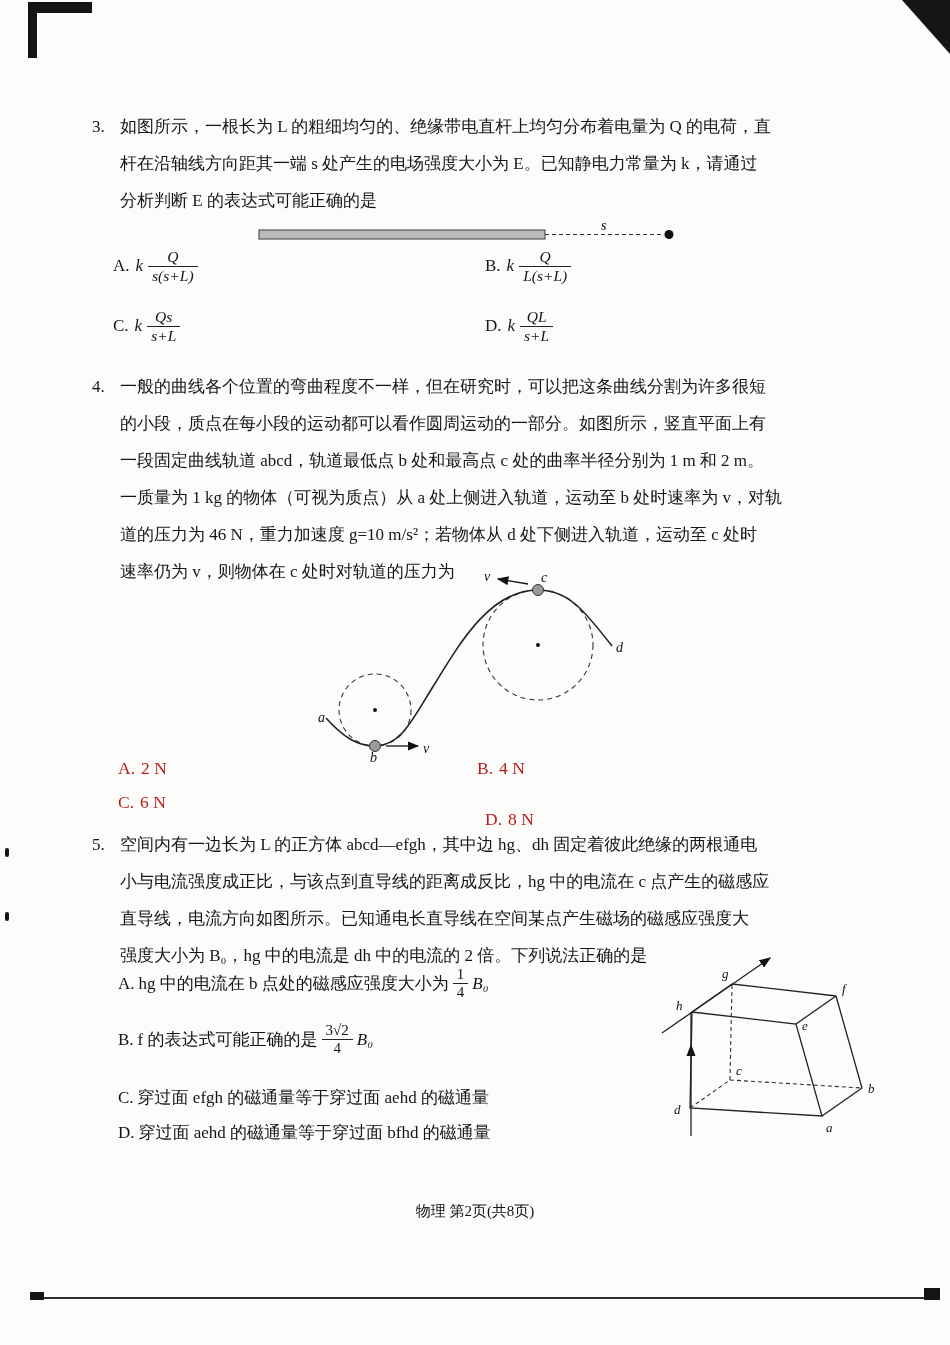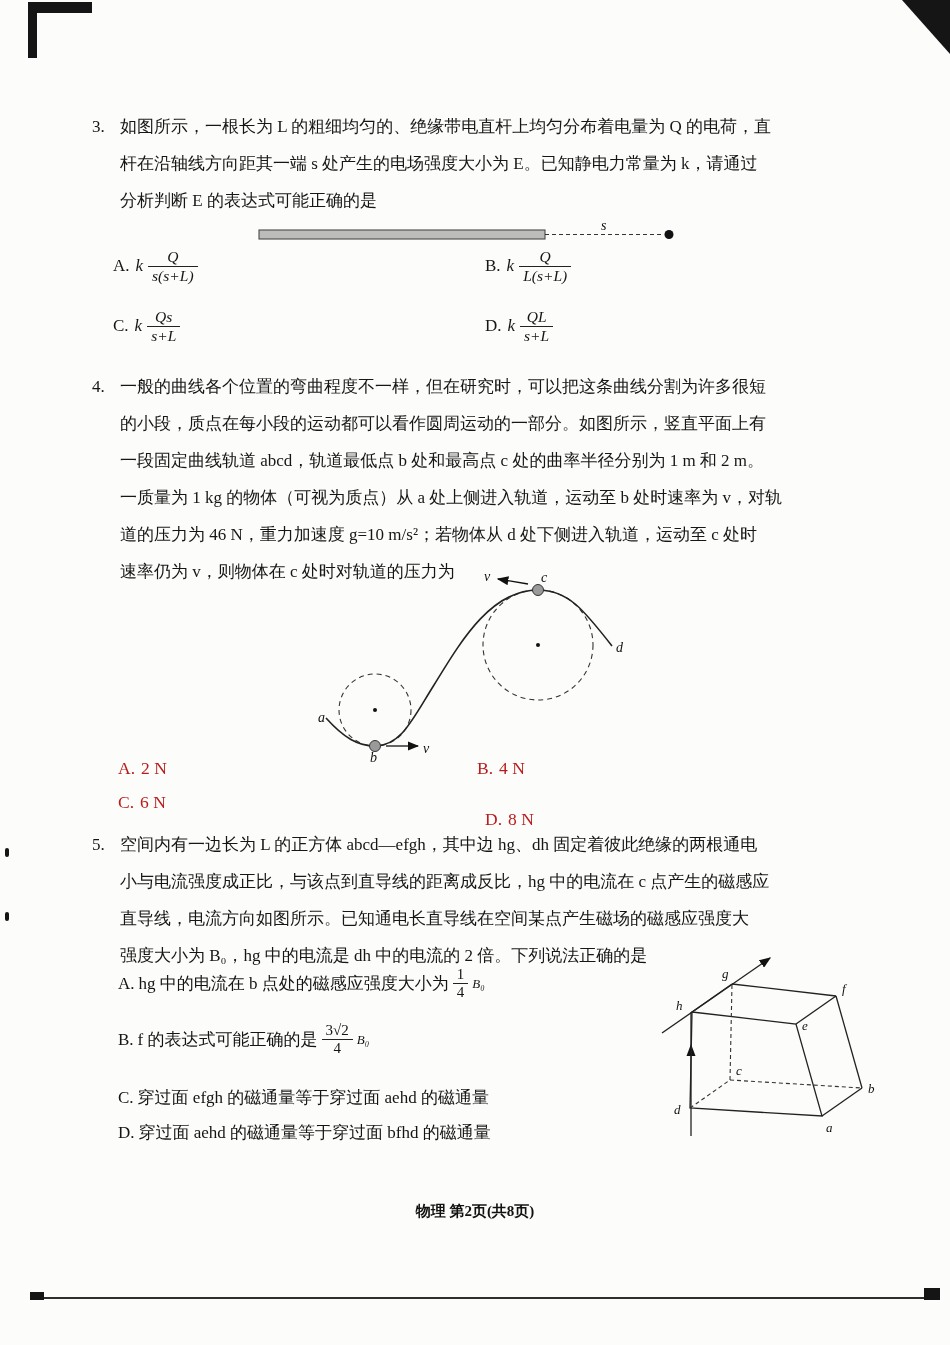--- a/index.html
+++ b/index.html
@@ -24,23 +24,23 @@
   .frac .den { border-top:1.3px solid #222; }
 
   
   .opt-plain { position:absolute; font-size:17.5px; color:#b91c1c; white-space:nowrap; }
   .opt-plain .opt-label { margin-right:6px; }
 
   
   .opt-mixed { position:absolute; display:inline-flex; align-items:center; font-size:17px; color:#141414; white-space:nowrap; }
   .opt-mixed .opt-label { margin-right:4px; }
   .opt-mixed .frac { margin:0 4px; font-size:15px; }
-  .sub0 { font-size:13px; }
-
-  .footer { position:absolute; left:0; top:1202px; width:100%; text-align:center; font-size:15px; font-weight:bold; color:#111; }
+  .sub0 { font-size:17px; }
+
+  .footer { position:absolute; left:0; top:1202px; width:100%; text-align:center; font-size:15px; font-weight:normal; color:#111; }
 
   svg text { font-family:"Liberation Serif","DejaVu Serif",serif; font-style:italic; fill:#111; }
   .figure { position:absolute; }
 </style>
 </head>
 <body>
 
 <div class="page">
 
   <div class="artifact" style="left:28px;top:2px;width:64px;height:11px;"></div>

